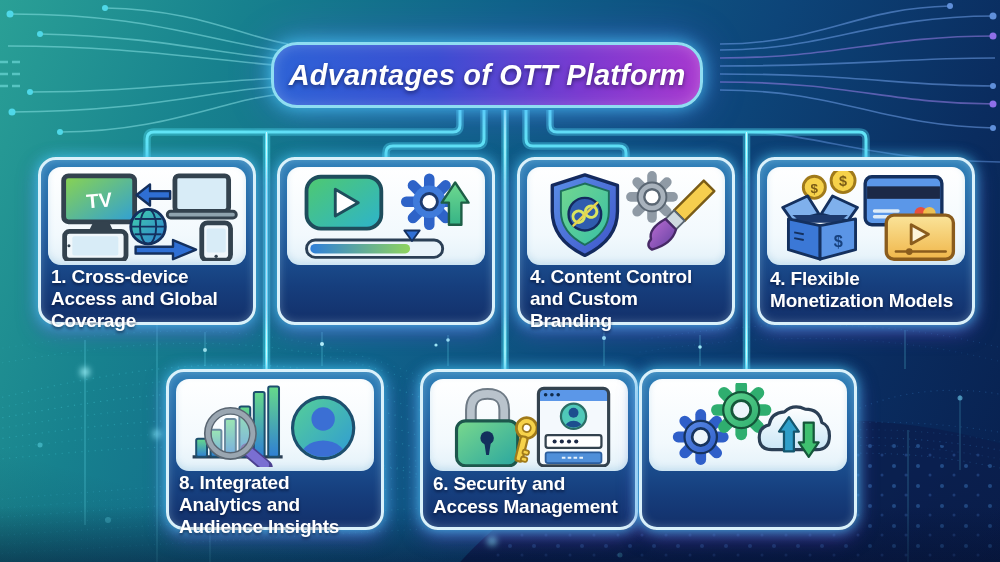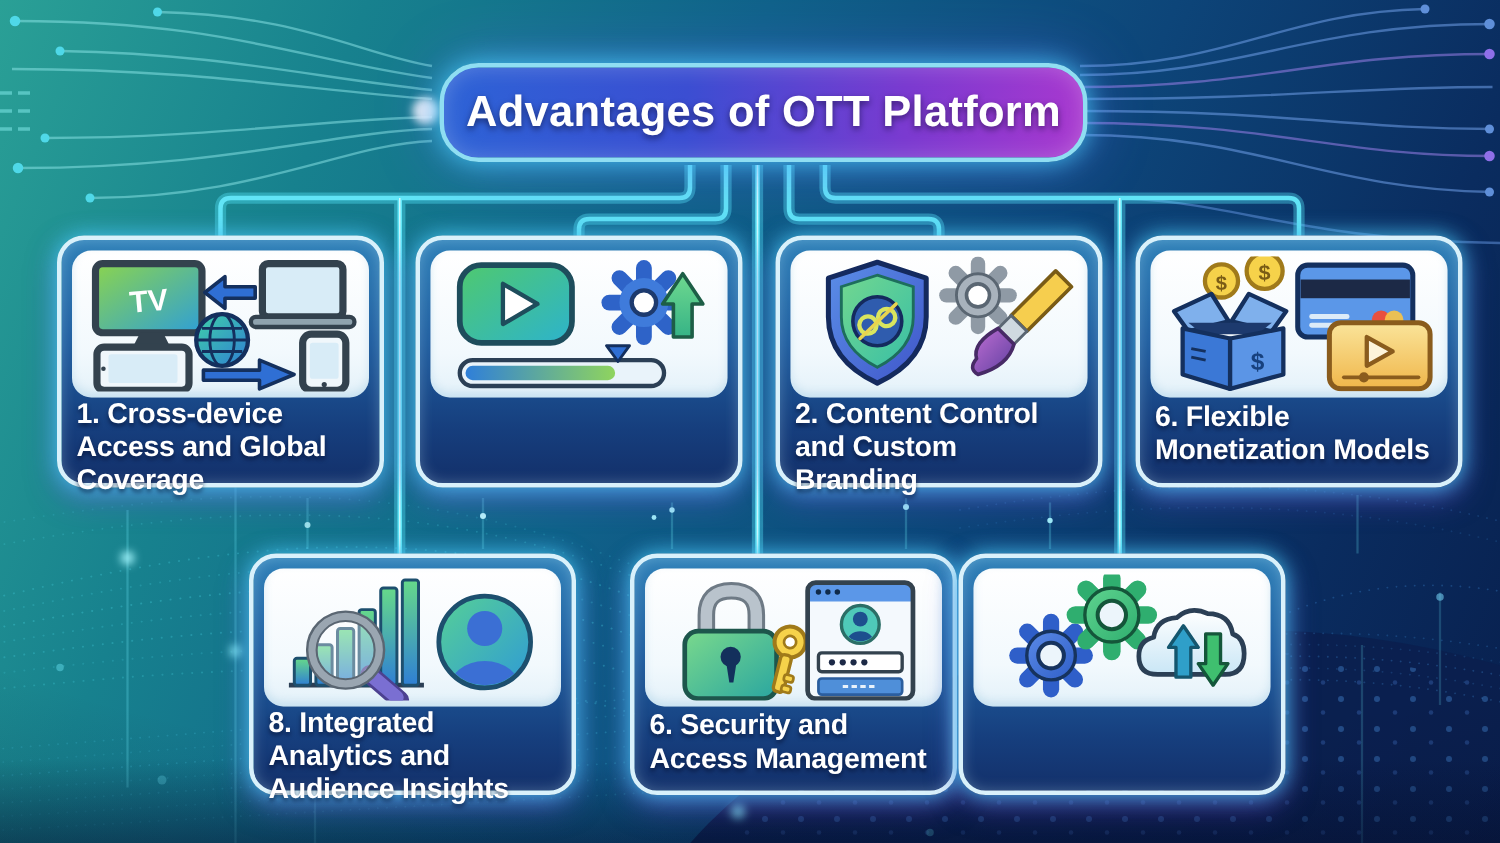--- a/index.html
+++ b/index.html
@@ -8,27 +8,28 @@
     font-family:"Liberation Sans",sans-serif;
     background:linear-gradient(112deg,#2aa096 0%,#17818e 20%,#10628a 42%,#0d4579 64%,#0a2c5f 84%,#081f4d 100%);
   }
   #bg-art,#connectors{position:absolute;left:0;top:0;width:1000px;height:562px;}
   #bg-art{z-index:0;}
   #vignette{position:absolute;left:0;top:0;width:1000px;height:562px;z-index:1;pointer-events:none;
     background:radial-gradient(130% 95% at 50% 38%, rgba(0,0,0,0) 58%, rgba(4,14,40,.38) 100%),
                linear-gradient(180deg, rgba(0,0,0,0) 90%, rgba(4,14,45,.45) 100%);}
   #connectors{z-index:1;}
   .title-banner{
-    position:absolute;left:293px;top:42px;width:432px;height:66px;z-index:3;box-sizing:border-box;
+    position:absolute;left:271px;top:42px;width:432px;height:66px;z-index:3;box-sizing:border-box;
     display:flex;align-items:center;justify-content:center;
     color:#fff;font-size:29px;font-weight:700;letter-spacing:.2px;
     border-radius:26px;border:3px solid #8fdef2;
     background:linear-gradient(92deg,#2d63d6 0%,#3b4ed2 38%,#7a3ad0 72%,#a838cf 100%);
     box-shadow:0 0 18px rgba(70,220,255,.8),0 0 42px rgba(110,90,255,.45),inset 0 0 14px rgba(255,255,255,.22);
     text-shadow:0 2px 4px rgba(10,10,40,.55);
+    font-style:italic;
   }
   .card{
     position:absolute;width:218px;z-index:2;box-sizing:border-box;
     border-radius:18px;padding:7px;display:flex;flex-direction:column;
     border:3px solid #d9f1fb;
     background:linear-gradient(180deg,#2f80b8 0%,#1f5d9f 42%,#163e7d 78%,#13306a 100%);
     box-shadow:0 0 14px rgba(64,214,246,.85),0 7px 20px rgba(120,70,215,.5),inset 0 0 9px rgba(200,240,255,.3);
   }
   .icon-panel{
     border-radius:13px;flex:0 0 auto;
@@ -353,21 +354,21 @@
           <circle cx="122" cy="27" r="15" fill="#a8b2bc" stroke="#5a6672" stroke-width="2"></circle>
           <circle cx="122" cy="27" r="8" fill="#ffffff" stroke="#5a6672" stroke-width="2.5"></circle>
         </g>
         <g>
           <polygon points="176,10 187,21 156,52 145,41" fill="#f6ce4e" stroke="#7a5c16" stroke-width="2.5" stroke-linejoin="round"></polygon>
           <polygon points="145,41 156,52 147,61 136,50" fill="#cfd9e0" stroke="#5a6672" stroke-width="2"></polygon>
           <path d="M136 50 L147 61 Q143 76 122 82 Q115 78 121 71 Q118 60 136 50 Z" fill="url(#c3b)" stroke="#472a66" stroke-width="2.5" stroke-linejoin="round"></path>
         </g>
       </svg>
     </div>
-    <div class="card-label">2. Content Control and Custom Branding</div>
+    <div class="card-label">4. Content Control and Custom Branding</div>
   </div>
 
   <div class="card top" style="left:757px;top:157px;height:168px">
     <div class="icon-panel">
       <svg viewBox="0 0 190 94">
         <g>
           <circle cx="41" cy="17" r="11.5" fill="#f6d24a" stroke="#a07a1a" stroke-width="3"></circle>
           <text x="41" y="23" font-size="14" font-weight="bold" fill="#7a5c16" text-anchor="middle">$</text>
           <circle cx="71" cy="10" r="12.5" fill="#f6d24a" stroke="#a07a1a" stroke-width="3"></circle>
           <text x="71" y="16" font-size="15" font-weight="bold" fill="#7a5c16" text-anchor="middle">$</text>
@@ -391,21 +392,21 @@
           <circle cx="161" cy="44" r="6.5" fill="#f6c348" opacity=".92"></circle>
         </g>
         <g>
           <rect x="116" y="46" width="70" height="46" rx="8" fill="url(#c4p)" stroke="#8a5c1d" stroke-width="3.5"></rect>
           <path d="M142 56 L142 76 L160 66 Z" fill="#fdf4da" stroke="#8a5c1d" stroke-width="3" stroke-linejoin="round"></path>
           <line x1="126" y1="84" x2="178" y2="84" stroke="#8a5c1d" stroke-width="2.5" stroke-linecap="round"></line>
           <circle cx="140" cy="84" r="3.5" fill="#8a5c1d"></circle>
         </g>
       </svg>
     </div>
-    <div class="card-label">6. Flexible Monetization Models</div>
+    <div class="card-label">4. Flexible Monetization Models</div>
   </div>
 
   <div class="card bot" style="left:166px;top:369px;height:161px">
     <div class="icon-panel">
       <svg viewBox="0 0 190 94">
         <g>
           <line x1="4" y1="82" x2="104" y2="82" stroke="#2b3f55" stroke-width="3.5"></line>
           <rect x="8" y="62" width="12" height="20" rx="2" fill="url(#c5b)" stroke="#1d4f6e" stroke-width="2.2"></rect>
           <rect x="24" y="52" width="12" height="30" rx="2" fill="url(#c5b)" stroke="#1d4f6e" stroke-width="2.2"></rect>
           <rect x="40" y="40" width="12" height="42" rx="2" fill="url(#c5b)" stroke="#1d4f6e" stroke-width="2.2"></rect>

